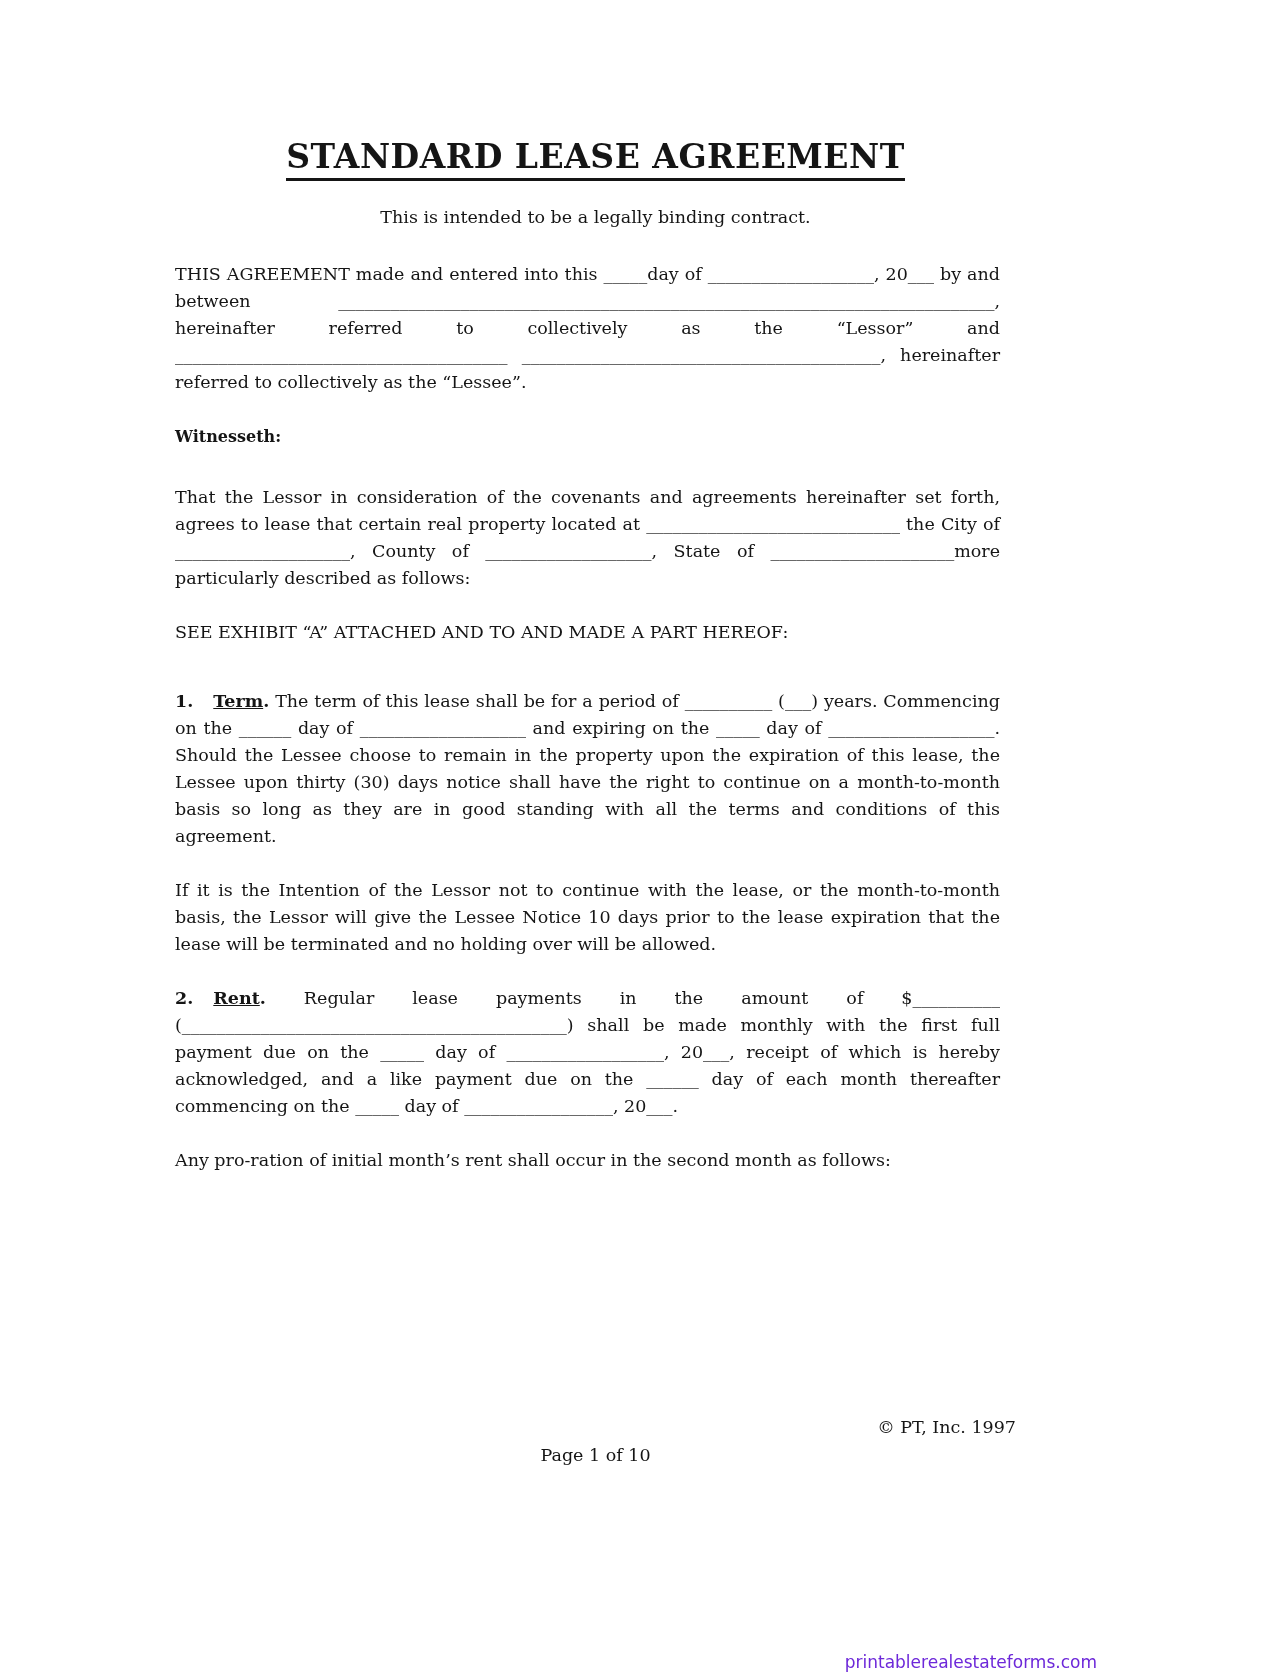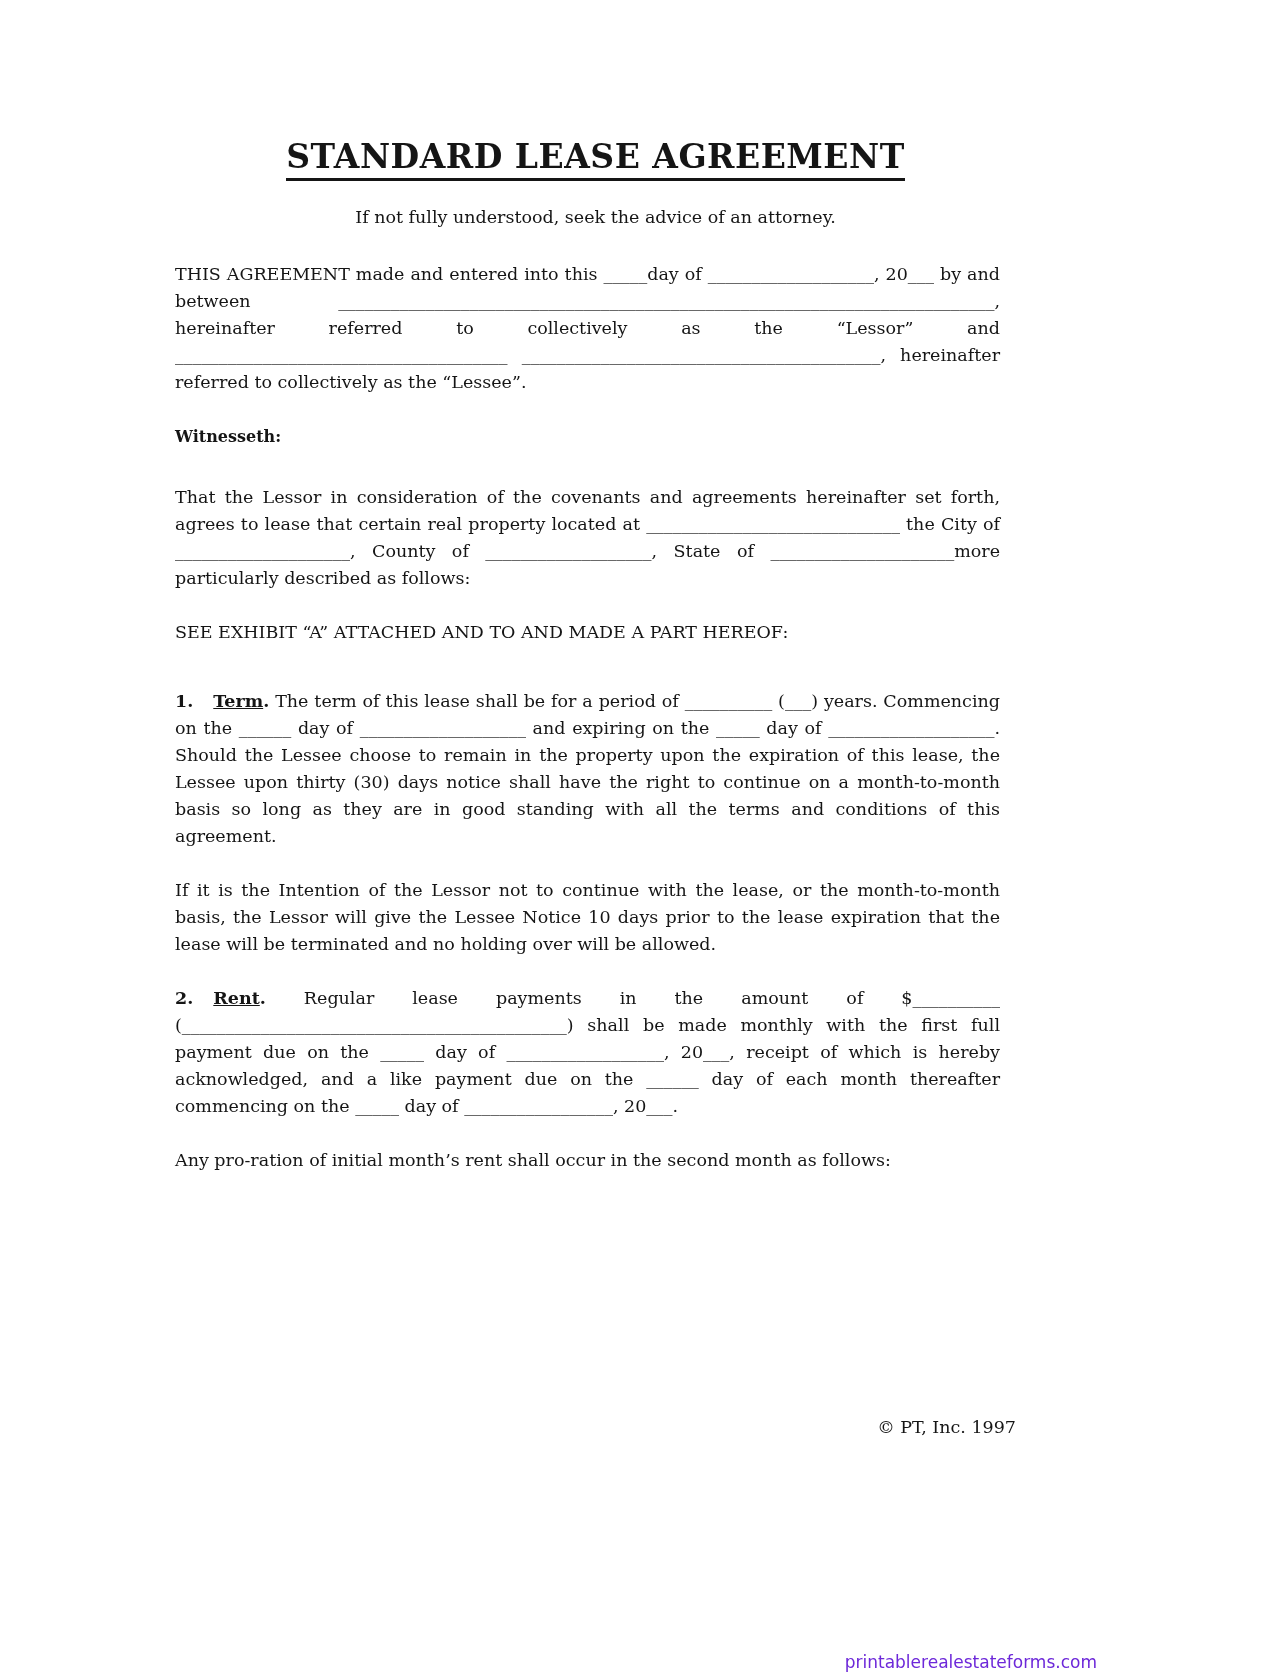--- a/index.html
+++ b/index.html
@@ -83,21 +83,21 @@
 </style>
 </head>
 <body>
 
 <div class="page">
   <div class="content">
 
     <h1 class="doc-title"><span class="title-inner">STANDARD LEASE AGREEMENT</span></h1>
 
     <div class="subtitle">
-      <div>If not fully understood, seek the advice of an attorney.</div>
+      <div>This is intended to be a legally binding contract.</div>
     </div>
 
     <p class="para">THIS AGREEMENT made and entered into this _____day of ___________________, 20___ by and between ___________________________________________________________________________, hereinafter referred to collectively as the “Lessor” and ______________________________________ _________________________________________, hereinafter referred to collectively as the “Lessee”.</p>
 
     <h2 class="witnesseth">Witnesseth:</h2>
 
     <p class="para">That the Lessor in consideration of the covenants and agreements hereinafter set forth, agrees to lease that certain real property located at _____________________________ the City of ____________________, County of ___________________, State of _____________________more particularly described as follows:</p>
 
     <p class="exhibit">SEE EXHIBIT “A” ATTACHED AND TO AND MADE A PART HEREOF:</p>
 
@@ -106,14 +106,15 @@
 
     <p class="para">If it is the Intention of the Lessor not to continue with the lease, or the month-to-month basis, the Lessor will give the Lessee Notice 10 days prior to the lease expiration that the lease will be terminated and no holding over will be allowed.</p>
 
     <p class="para"><span class="bold sec-num">2.</span><span class="bold underline">Rent</span><span class="bold">.</span> <span>Regular lease payments in the amount of $__________ (____________________________________________) shall be made monthly with the first full payment due on the _____ day of __________________, 20___, receipt of which is hereby acknowledged, and a like payment due on the ______ day of each month thereafter commencing on the _____ day of _________________, 20___.</span></p>
 
     <p class="para">Any pro-ration of initial month’s rent shall occur in the second month as follows:</p>
 
   </div>
 
   <div class="copyright">© PT, Inc. 1997</div>
+  <div class="pagenum">Page 1 of 10</div>
   <div class="watermark">printablerealestateforms.com</div>
 </div>
 
 </body></html>

